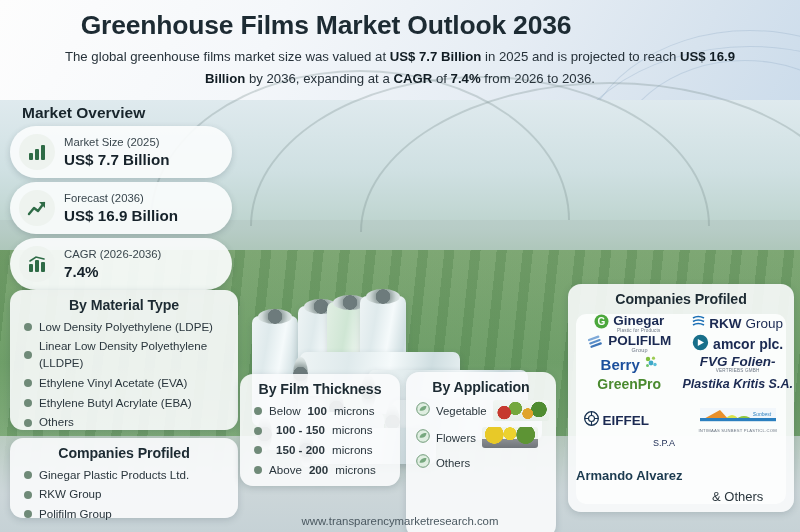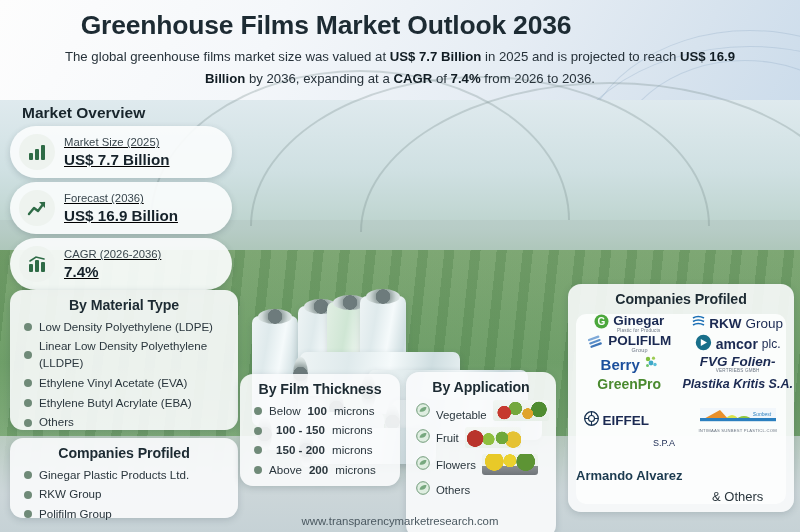--- a/index.html
+++ b/index.html
@@ -97,21 +97,21 @@
 
   
   .overview-heading {
     position: absolute; left: 22px; top: 104px;
     font-size: 15.5px; font-weight: bold; color: #18252c;
   }
   .ov-card {
     position: absolute; left: 10px; width: 222px; height: 52px;
     border-radius: 26px; background: rgba(250,252,252,.93);
     box-shadow: 0 2px 6px rgba(40,60,70,.20);
-    display: flex; align-items: center; padding-left: 9px; gap: 9px; text-decoration: underline;
+    display: flex; align-items: center; padding-left: 9px; gap: 9px;
   }
   .ov-icon {
     width: 36px; height: 36px; border-radius: 50%;
     background: #eef3ef; display: flex; align-items: center; justify-content: center;
     flex: 0 0 36px;
   }
   .ov-label { font-size: 11.3px; color: #39464d; line-height: 1.25; }
   .ov-value { font-size: 15.2px; font-weight: bold; color: #16222a; line-height: 1.25; }
 
   
@@ -299,35 +299,27 @@
           <span>Above </span>
           <b>200</b>
           <span> microns</span>
         </li>
     </ul>
   </div>
 
   <div class="panel" style="left:406px;top:372px;width:150px;height:166px;">
     <div class="panel-title">By Application</div>
     <div style="padding:5px 0 0 10px;display:flex;flex-direction:column;gap:6px;">
-      <div style="display:flex;align-items:flex-end;gap:6px;">
-        <span><svg width="14" height="14" viewBox="0 0 14 14">
-              <circle cx="7" cy="7" r="6.3" fill="#dfeee1" stroke="#6f9a78" stroke-width="1"></circle>
-              <path d="M3.5 8.5 C4.5 4.5 8.5 3.8 10.5 4.2 C10.2 8 6.5 9.6 3.5 8.5 Z" fill="#77a87f"></path>
-            </svg></span>
-        <span style="font-size:11.4px;color:#2a363d;">Vegetable</span>
-        <span class="thumb t-veg"></span>
-      </div>
       <div style="display:flex;align-items:center;gap:6px;">
         <span><svg width="14" height="14" viewBox="0 0 14 14">
               <circle cx="7" cy="7" r="6.3" fill="#dfeee1" stroke="#6f9a78" stroke-width="1"></circle>
               <path d="M3.5 8.5 C4.5 4.5 8.5 3.8 10.5 4.2 C10.2 8 6.5 9.6 3.5 8.5 Z" fill="#77a87f"></path>
             </svg></span>
-        <span style="font-size:11.4px;color:#2a363d;">Fruit</span>
-        <span class="thumb t-fruit"></span>
+        <span style="font-size:11.4px;color:#2a363d;">Vegetable</span>
+        <span class="thumb t-veg"></span>
       </div>
       <div style="display:flex;align-items:center;gap:6px;">
         <span><svg width="14" height="14" viewBox="0 0 14 14">
               <circle cx="7" cy="7" r="6.3" fill="#dfeee1" stroke="#6f9a78" stroke-width="1"></circle>
               <path d="M3.5 8.5 C4.5 4.5 8.5 3.8 10.5 4.2 C10.2 8 6.5 9.6 3.5 8.5 Z" fill="#77a87f"></path>
             </svg></span>
         <span style="font-size:11.4px;color:#2a363d;">Flowers</span>
         <span class="thumb t-flow"></span>
       </div>
       <div style="display:flex;align-items:center;gap:6px;">
@@ -379,21 +371,21 @@
           <span class="logo-sub" style="font-size:5.5px;">Group</span>
         </span>
       </div>
 
       <div class="logo">
         <span class="mark"><svg width="17" height="17" viewBox="0 0 17 17">
               <path d="M8.5 0.8 A7.7 7.7 0 1 1 8.4 16.2 A7.7 7.7 0 0 1 8.5 0.8 Z" fill="#186f8a"></path>
               <path d="M5.8 5 L12 8.5 L5.8 12 Z" fill="#fff"></path>
             </svg></span>
         <span class="logo-txt" style="font-weight:bold;font-size:14px;">amcor</span>
-        <span class="logo-txt" style="font-weight:normal;font-size:12px;">plc.</span>
+        <span class="logo-txt" style="font-weight:bold;font-size:14px;">plc.</span>
       </div>
 
       <div class="logo">
         <span class="logo-txt" style="color:#1b4f9c;font-size:15px;">Berry</span>
         <span class="mark"><svg width="14" height="14" viewBox="0 0 14 14">
               <circle cx="4" cy="4" r="2.2" fill="#7fbf3f"></circle>
               <circle cx="9.5" cy="3.2" r="1.6" fill="#9ccc52"></circle>
               <circle cx="7" cy="8" r="2.4" fill="#3fa8c8"></circle>
               <circle cx="11" cy="9.5" r="1.7" fill="#5bc0d8"></circle>
               <circle cx="3.5" cy="10.5" r="1.5" fill="#6ec26b"></circle>

